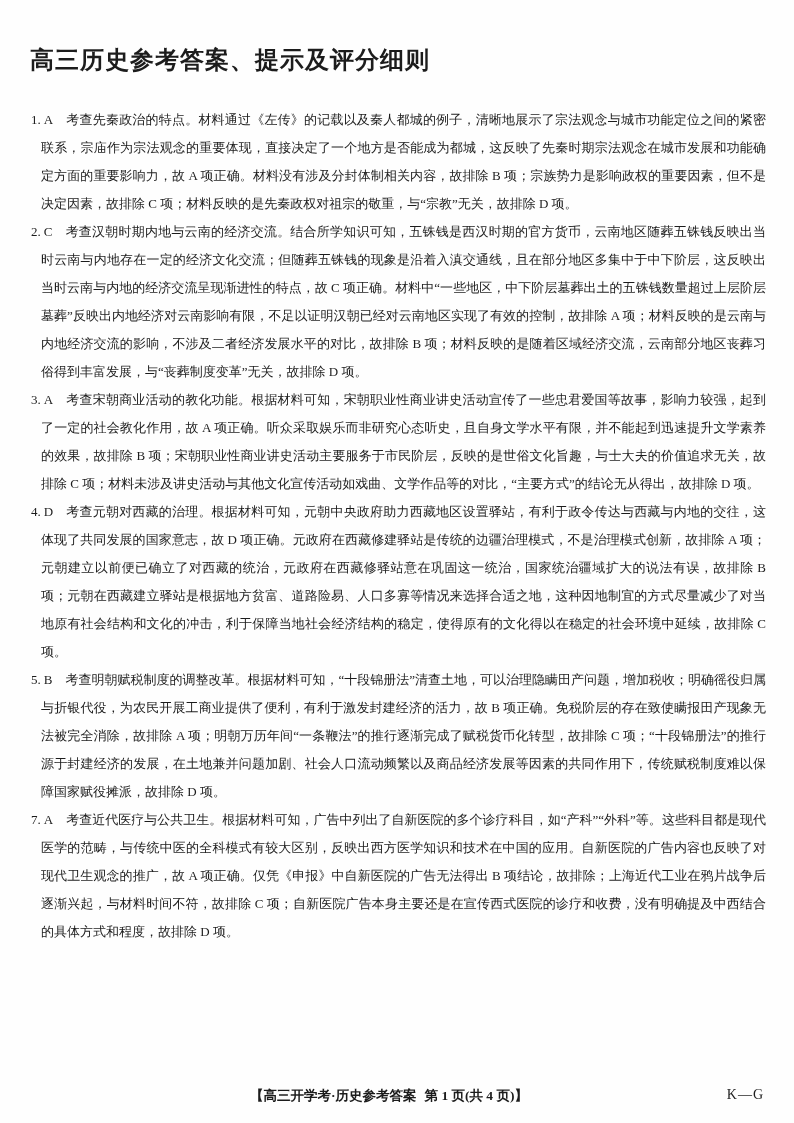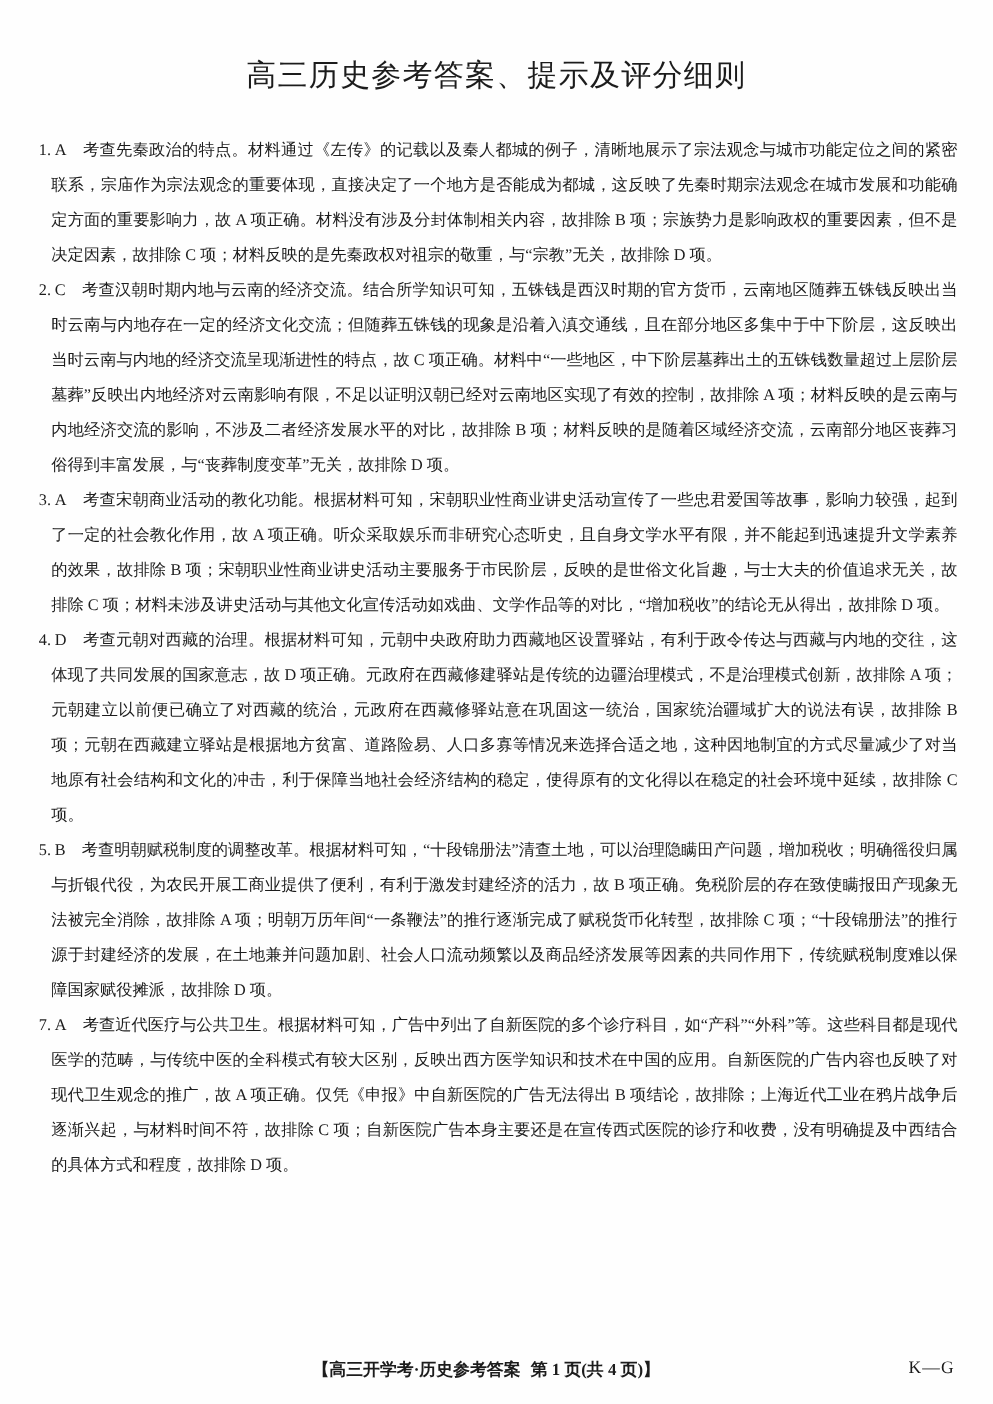--- a/index.html
+++ b/index.html
@@ -7,23 +7,23 @@
     width: 794px; height: 1123px;
     background: #ffffff;
     color: #1c1c1c;
     font-family: "Liberation Serif", "DejaVu Serif", serif;
     position: relative;
     overflow: hidden;
   }
   .page { position: absolute; inset: 0; background: #fefefe; }
   .doc-title {
     margin: 44px 30px 30px 30px;
-    text-align: center;
+    text-align: left;
     font-size: 24px;
-    font-weight: normal;
+    font-weight: bold;
     letter-spacing: 1px;
   }
   .content {
     margin: 0 28px 0 31px;
   }
   .item {
     margin: 0;
     font-size: 13px;
     line-height: 28px;
     text-align: justify;
@@ -63,21 +63,21 @@
 <div class="page">
 
   <h1 class="doc-title">高三历史参考答案、提示及评分细则</h1>
 
   <div class="content">
 
     <p class="item"><span class="num">1.</span><span class="ans">A</span><span class="txt">考查先秦政治的特点。材料通过《左传》的记载以及秦人都城的例子，清晰地展示了宗法观念与城市功能定位之间的紧密联系，宗庙作为宗法观念的重要体现，直接决定了一个地方是否能成为都城，这反映了先秦时期宗法观念在城市发展和功能确定方面的重要影响力，故 A 项正确。材料没有涉及分封体制相关内容，故排除 B 项；宗族势力是影响政权的重要因素，但不是决定因素，故排除 C 项；材料反映的是先秦政权对祖宗的敬重，与“宗教”无关，故排除 D 项。</span></p>
 
     <p class="item"><span class="num">2.</span><span class="ans">C</span><span class="txt">考查汉朝时期内地与云南的经济交流。结合所学知识可知，五铢钱是西汉时期的官方货币，云南地区随葬五铢钱反映出当时云南与内地存在一定的经济文化交流；但随葬五铢钱的现象是沿着入滇交通线，且在部分地区多集中于中下阶层，这反映出当时云南与内地的经济交流呈现渐进性的特点，故 C 项正确。材料中“一些地区，中下阶层墓葬出土的五铢钱数量超过上层阶层墓葬”反映出内地经济对云南影响有限，不足以证明汉朝已经对云南地区实现了有效的控制，故排除 A 项；材料反映的是云南与内地经济交流的影响，不涉及二者经济发展水平的对比，故排除 B 项；材料反映的是随着区域经济交流，云南部分地区丧葬习俗得到丰富发展，与“丧葬制度变革”无关，故排除 D 项。</span></p>
 
-    <p class="item"><span class="num">3.</span><span class="ans">A</span><span class="txt">考查宋朝商业活动的教化功能。根据材料可知，宋朝职业性商业讲史活动宣传了一些忠君爱国等故事，影响力较强，起到了一定的社会教化作用，故 A 项正确。听众采取娱乐而非研究心态听史，且自身文学水平有限，并不能起到迅速提升文学素养的效果，故排除 B 项；宋朝职业性商业讲史活动主要服务于市民阶层，反映的是世俗文化旨趣，与士大夫的价值追求无关，故排除 C 项；材料未涉及讲史活动与其他文化宣传活动如戏曲、文学作品等的对比，“增加税收”的结论无从得出，故排除 D 项。</span></p>
+    <p class="item"><span class="num">3.</span><span class="ans">A</span><span class="txt">考查宋朝商业活动的教化功能。根据材料可知，宋朝职业性商业讲史活动宣传了一些忠君爱国等故事，影响力较强，起到了一定的社会教化作用，故 A 项正确。听众采取娱乐而非研究心态听史，且自身文学水平有限，并不能起到迅速提升文学素养的效果，故排除 B 项；宋朝职业性商业讲史活动主要服务于市民阶层，反映的是世俗文化旨趣，与士大夫的价值追求无关，故排除 C 项；材料未涉及讲史活动与其他文化宣传活动如戏曲、文学作品等的对比，“主要方式”的结论无从得出，故排除 D 项。</span></p>
 
     <p class="item"><span class="num">4.</span><span class="ans">D</span><span class="txt">考查元朝对西藏的治理。根据材料可知，元朝中央政府助力西藏地区设置驿站，有利于政令传达与西藏与内地的交往，这体现了共同发展的国家意志，故 D 项正确。元政府在西藏修建驿站是传统的边疆治理模式，不是治理模式创新，故排除 A 项；元朝建立以前便已确立了对西藏的统治，元政府在西藏修驿站意在巩固这一统治，国家统治疆域扩大的说法有误，故排除 B 项；元朝在西藏建立驿站是根据地方贫富、道路险易、人口多寡等情况来选择合适之地，这种因地制宜的方式尽量减少了对当地原有社会结构和文化的冲击，利于保障当地社会经济结构的稳定，使得原有的文化得以在稳定的社会环境中延续，故排除 C 项。</span></p>
 
     <p class="item"><span class="num">5.</span><span class="ans">B</span><span class="txt">考查明朝赋税制度的调整改革。根据材料可知，“十段锦册法”清查土地，可以治理隐瞒田产问题，增加税收；明确徭役归属与折银代役，为农民开展工商业提供了便利，有利于激发封建经济的活力，故 B 项正确。免税阶层的存在致使瞒报田产现象无法被完全消除，故排除 A 项；明朝万历年间“一条鞭法”的推行逐渐完成了赋税货币化转型，故排除 C 项；“十段锦册法”的推行源于封建经济的发展，在土地兼并问题加剧、社会人口流动频繁以及商品经济发展等因素的共同作用下，传统赋税制度难以保障国家赋役摊派，故排除 D 项。</span></p>
 
 
     <p class="item"><span class="num">7.</span><span class="ans">A</span><span class="txt">考查近代医疗与公共卫生。根据材料可知，广告中列出了自新医院的多个诊疗科目，如“产科”“外科”等。这些科目都是现代医学的范畴，与传统中医的全科模式有较大区别，反映出西方医学知识和技术在中国的应用。自新医院的广告内容也反映了对现代卫生观念的推广，故 A 项正确。仅凭《申报》中自新医院的广告无法得出 B 项结论，故排除；上海近代工业在鸦片战争后逐渐兴起，与材料时间不符，故排除 C 项；自新医院广告本身主要还是在宣传西式医院的诊疗和收费，没有明确提及中西结合的具体方式和程度，故排除 D 项。</span></p>
 
   </div>
 

